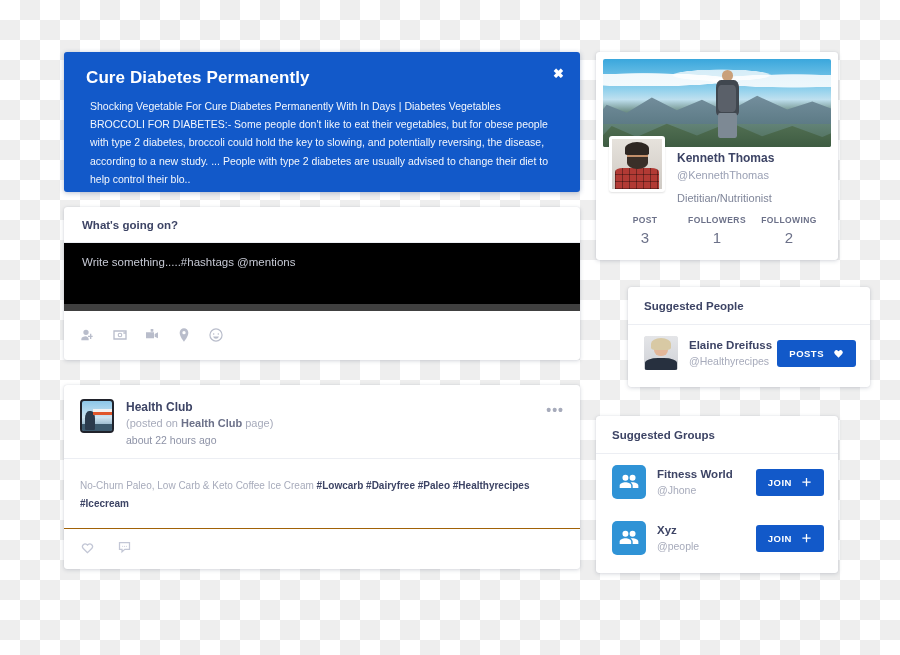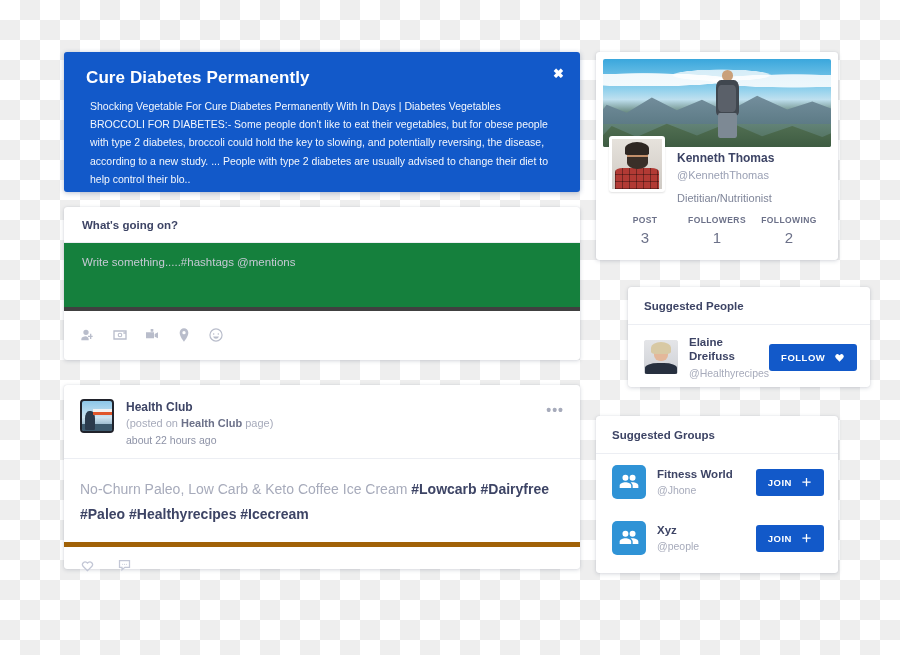--- a/index.html
+++ b/index.html
@@ -53,22 +53,22 @@
 
   
   .compose { left:64px; top:207px; width:516px; height:153px; }
   .compose-head {
     height:36px; padding:0 18px; display:flex; align-items:center;
     border-bottom:1px solid #eceef3;
     font-size:11.5px; font-weight:bold; color:#3d4465;
   }
   .compose-area {
     height:68px; padding:13px 18px 0 18px;
-    background:#15803d;
-    border-bottom:4px solid #404040;
+    background:#000000;
+    border-bottom:7px solid #404040;
   }
   .compose-placeholder {
     font-size:11.5px; color:#c6c9d4; line-height:1.2;
   }
   .compose-foot {
     height:48px; padding:0 14px 0 16px;
     display:flex; align-items:center; justify-content:space-between;
   }
   .compose-icons { display:flex; align-items:center; gap:16px; }
   .cicon { width:16px; height:16px; display:block; color:#b9bdcb; }
@@ -103,22 +103,22 @@
   .post-sub { font-size:11px; color:#a7abbb; margin-top:2px; }
   .post-sub b { color:#6c7189; font-weight:bold; }
   .post-time { font-size:10.5px; color:#8d92a6; margin-top:5px; }
   .post-menu {
     position:absolute; right:16px; top:18px;
     color:#a7abbb; font-size:14px; letter-spacing:1px; font-weight:bold;
     cursor:pointer; line-height:1;
   }
   .post-body {
     padding:18px 16px 16px 16px;
-    border-bottom:5px solid #a16207;
-    font-size:14px; line-height:1.75; color:#a7abbb;
+    border-bottom:1px solid #a16207;
+    font-size:10px; line-height:1.75; color:#a7abbb;
   }
   .post-body b { color:#3d4465; font-weight:bold; }
   .post-actions { display:flex; align-items:center; gap:22px; padding:11px 16px; }
   .aicon { width:15px; height:15px; color:#c3c7d6; cursor:pointer; }
   .aicon svg { display:block; width:100%; height:100%; }
 
   
   .profile { left:596px; top:52px; width:242px; height:208px; padding:7px; }
   .cover {
     height:88px; width:100%; border-radius:2px; position:relative; overflow:hidden;
@@ -341,21 +341,21 @@
           <span class="top"></span>
           <span class="face"></span>
           <span class="hair"></span>
       </div>
       <div>
         <div class="sp-name">Elaine Dreifuss</div>
         <div class="sp-handle">@Healthyrecipes</div>
       </div>
       <div class="sp-spacer"></div>
       <button class="follow-btn">
-        <span>FOLLOW</span>
+        <span>POSTS</span>
         <span class="btn-ico">
           <svg viewBox="0 0 24 24">
               <path d="M12 21l-8-8a4.8 4.8 0 017-6.6L12 7l1-.6A4.8 4.8 0 0120 13l-8 8z"></path>
             </svg>
         </span>
       </button>
     </div>
   </div>
 
   <div class="card sugg-groups">

